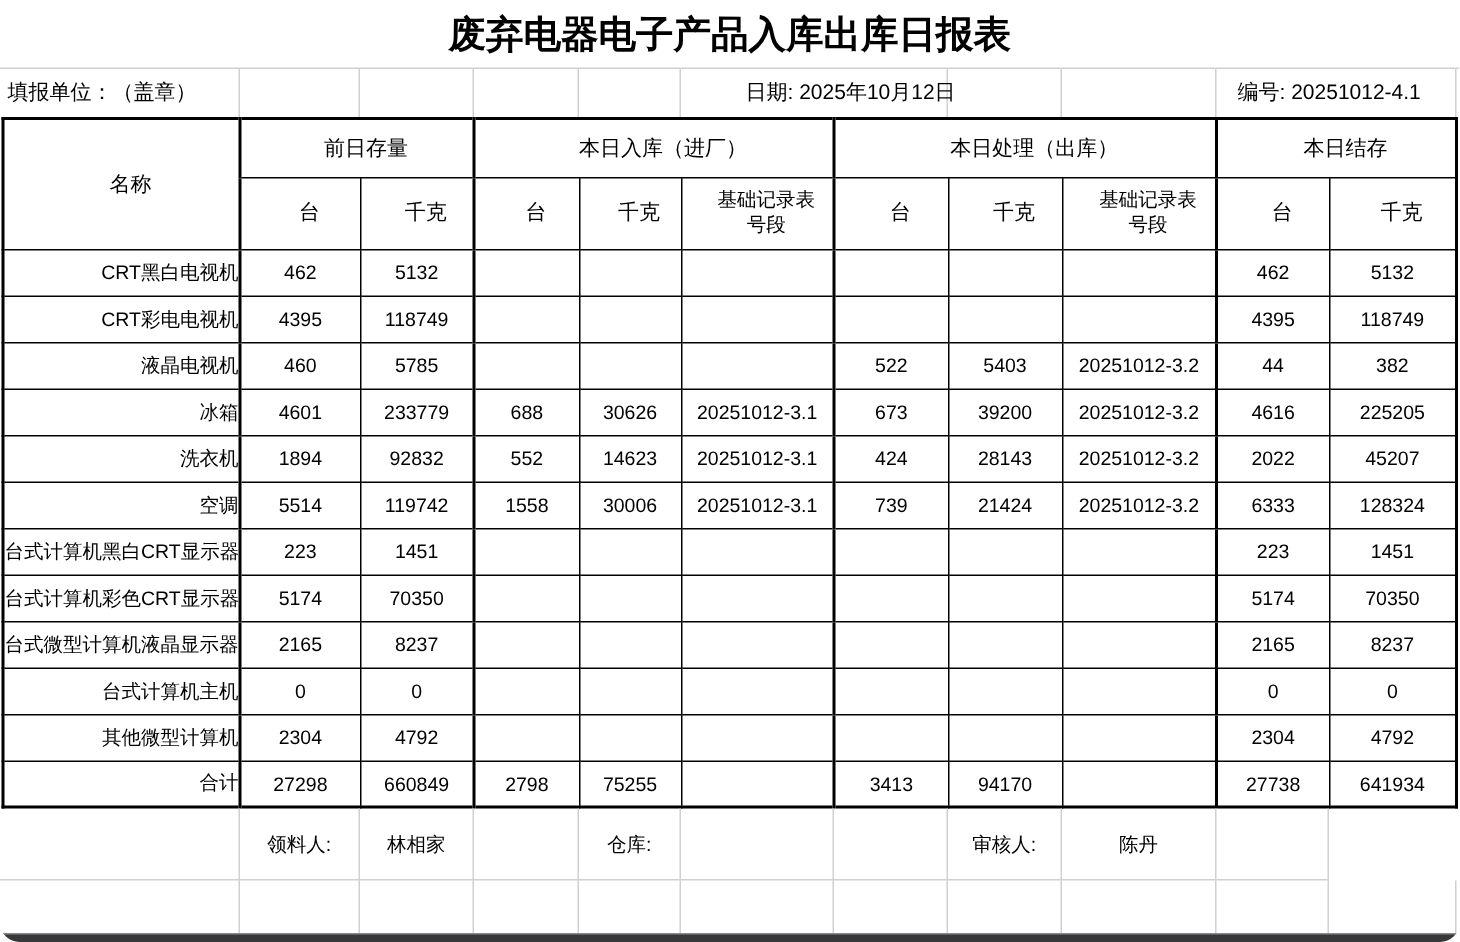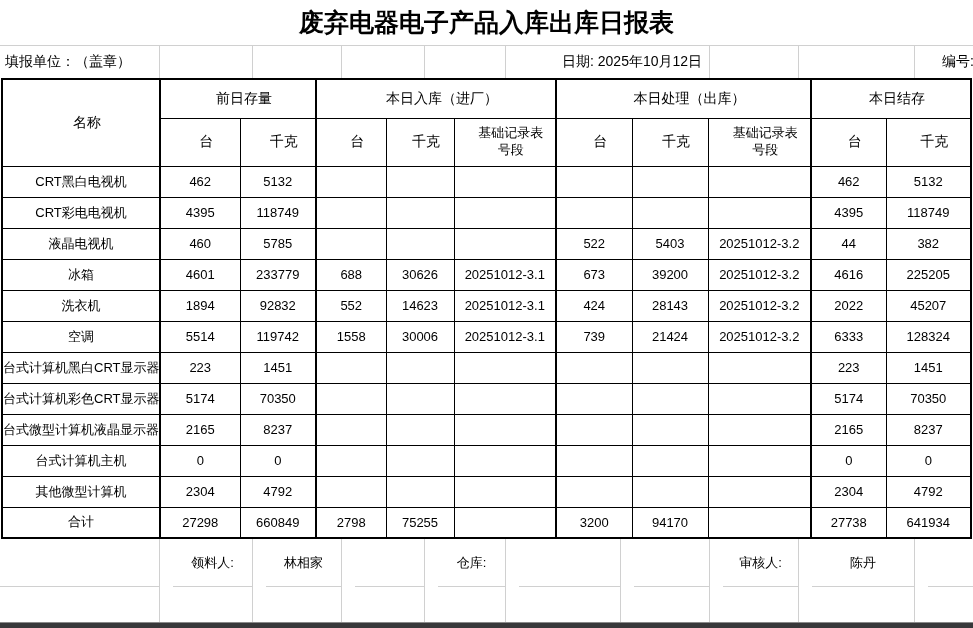--- a/index.html
+++ b/index.html
@@ -6,34 +6,33 @@
     --grid:#d0d0d0;
     --ink:#000;
   }
   html,body{margin:0;padding:0;}
   body{
     width:973px;height:628px;
     background:#fff;color:var(--ink);
     font-family:"Liberation Sans","DejaVu Sans",sans-serif;
     overflow:hidden;
   }
-  .sheet{position:relative;width:973px;height:628px;background:#fff;overflow:hidden;}
+  .sheet{position:relative;width:973px;height:628px;background:#fff;overflow:hidden;border-radius:13px;}
 
   
   .title-row{
     height:45px;border-bottom:1px solid var(--grid);
     display:flex;align-items:center;justify-content:center;
     font-size:25px;font-weight:bold;
   }
 
   
   .grid-row{
     display:grid;
     grid-template-columns:160px 80px 76px 70px 68px 102px 76px 76px 103px 75px 85px;
-    gap:13px;
   }
   .gcell{
     border-right:1px solid var(--grid);
     display:flex;align-items:center;justify-content:center;
     font-size:13px;white-space:nowrap;
   }
 
   
   .info-row{height:32px;}
   .info-row .gcell{font-size:14px;}
@@ -62,21 +61,21 @@
     border:1px solid var(--ink);
     font-weight:normal;text-align:center;vertical-align:middle;
     padding:0;font-size:13px;overflow:hidden;white-space:nowrap;
   }
   table.main th{font-size:14px;padding-left:12px;}
   table.main .wrap2{white-space:pre-line;line-height:1.3;font-size:13px;}
   table.main tr.grp{height:39px;}
   table.main tr.sub{height:48px;}
   table.main tr.body{height:31px;}
   table.main .thick-l{border-left-width:2px;}
-  table.main td.name-cell{font-size:13px;}
+  table.main td.name-cell{font-size:13px;text-align:right;}
 
   
   .sig-row{height:48px;}
   .sig-row .gcell{border-bottom:1px solid var(--grid);}
   .empty-row{height:37px;}
   .empty-row .gcell{border-bottom:1px solid var(--grid);}
 
   
   .bottom-band{
     position:absolute;left:0;right:0;bottom:0;height:6px;
@@ -283,21 +282,21 @@
           <td class="thick-l">2304</td>
           <td>4792</td>
         </tr>
         <tr class="body">
           <td class="name-cell">合计</td>
           <td class="thick-l">27298</td>
           <td>660849</td>
           <td class="thick-l">2798</td>
           <td>75255</td>
           <td></td>
-          <td class="thick-l">3200</td>
+          <td class="thick-l">3413</td>
           <td>94170</td>
           <td></td>
           <td class="thick-l">27738</td>
           <td>641934</td>
         </tr>
       </tbody>
   </table>
 
   <div class="grid-row sig-row" id="sig-row">
       <div class="gcell"></div>

